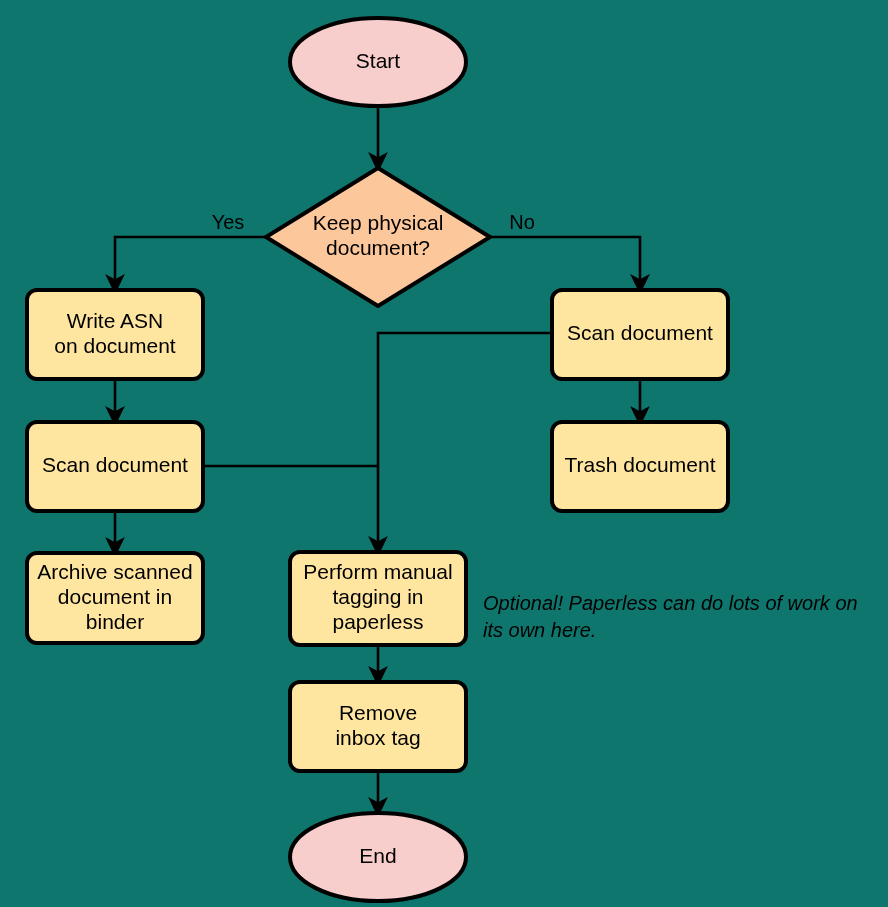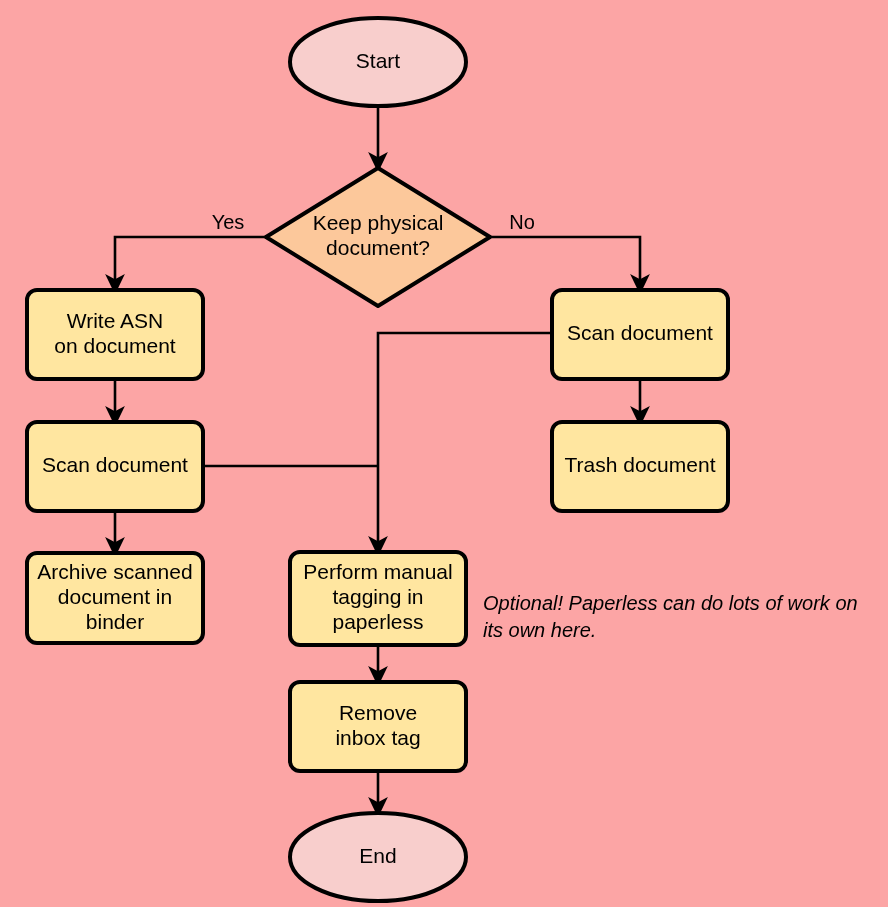--- a/index.html
+++ b/index.html
@@ -11,21 +11,21 @@
   body {
     width: 888px;
     height: 907px;
     font-family: "Liberation Sans", sans-serif;
     overflow: hidden;
   }
   #flowchart-root {
     position: relative;
     width: 888px;
     height: 907px;
-    background: #fca5a5;
+    background: #0f766e;
   }
   svg#flow-svg {
     display: block;
     width: 888px;
     height: 907px;
   }
   .node-shape {
     stroke: #000000;
     stroke-width: 4;
     stroke-linejoin: round;

